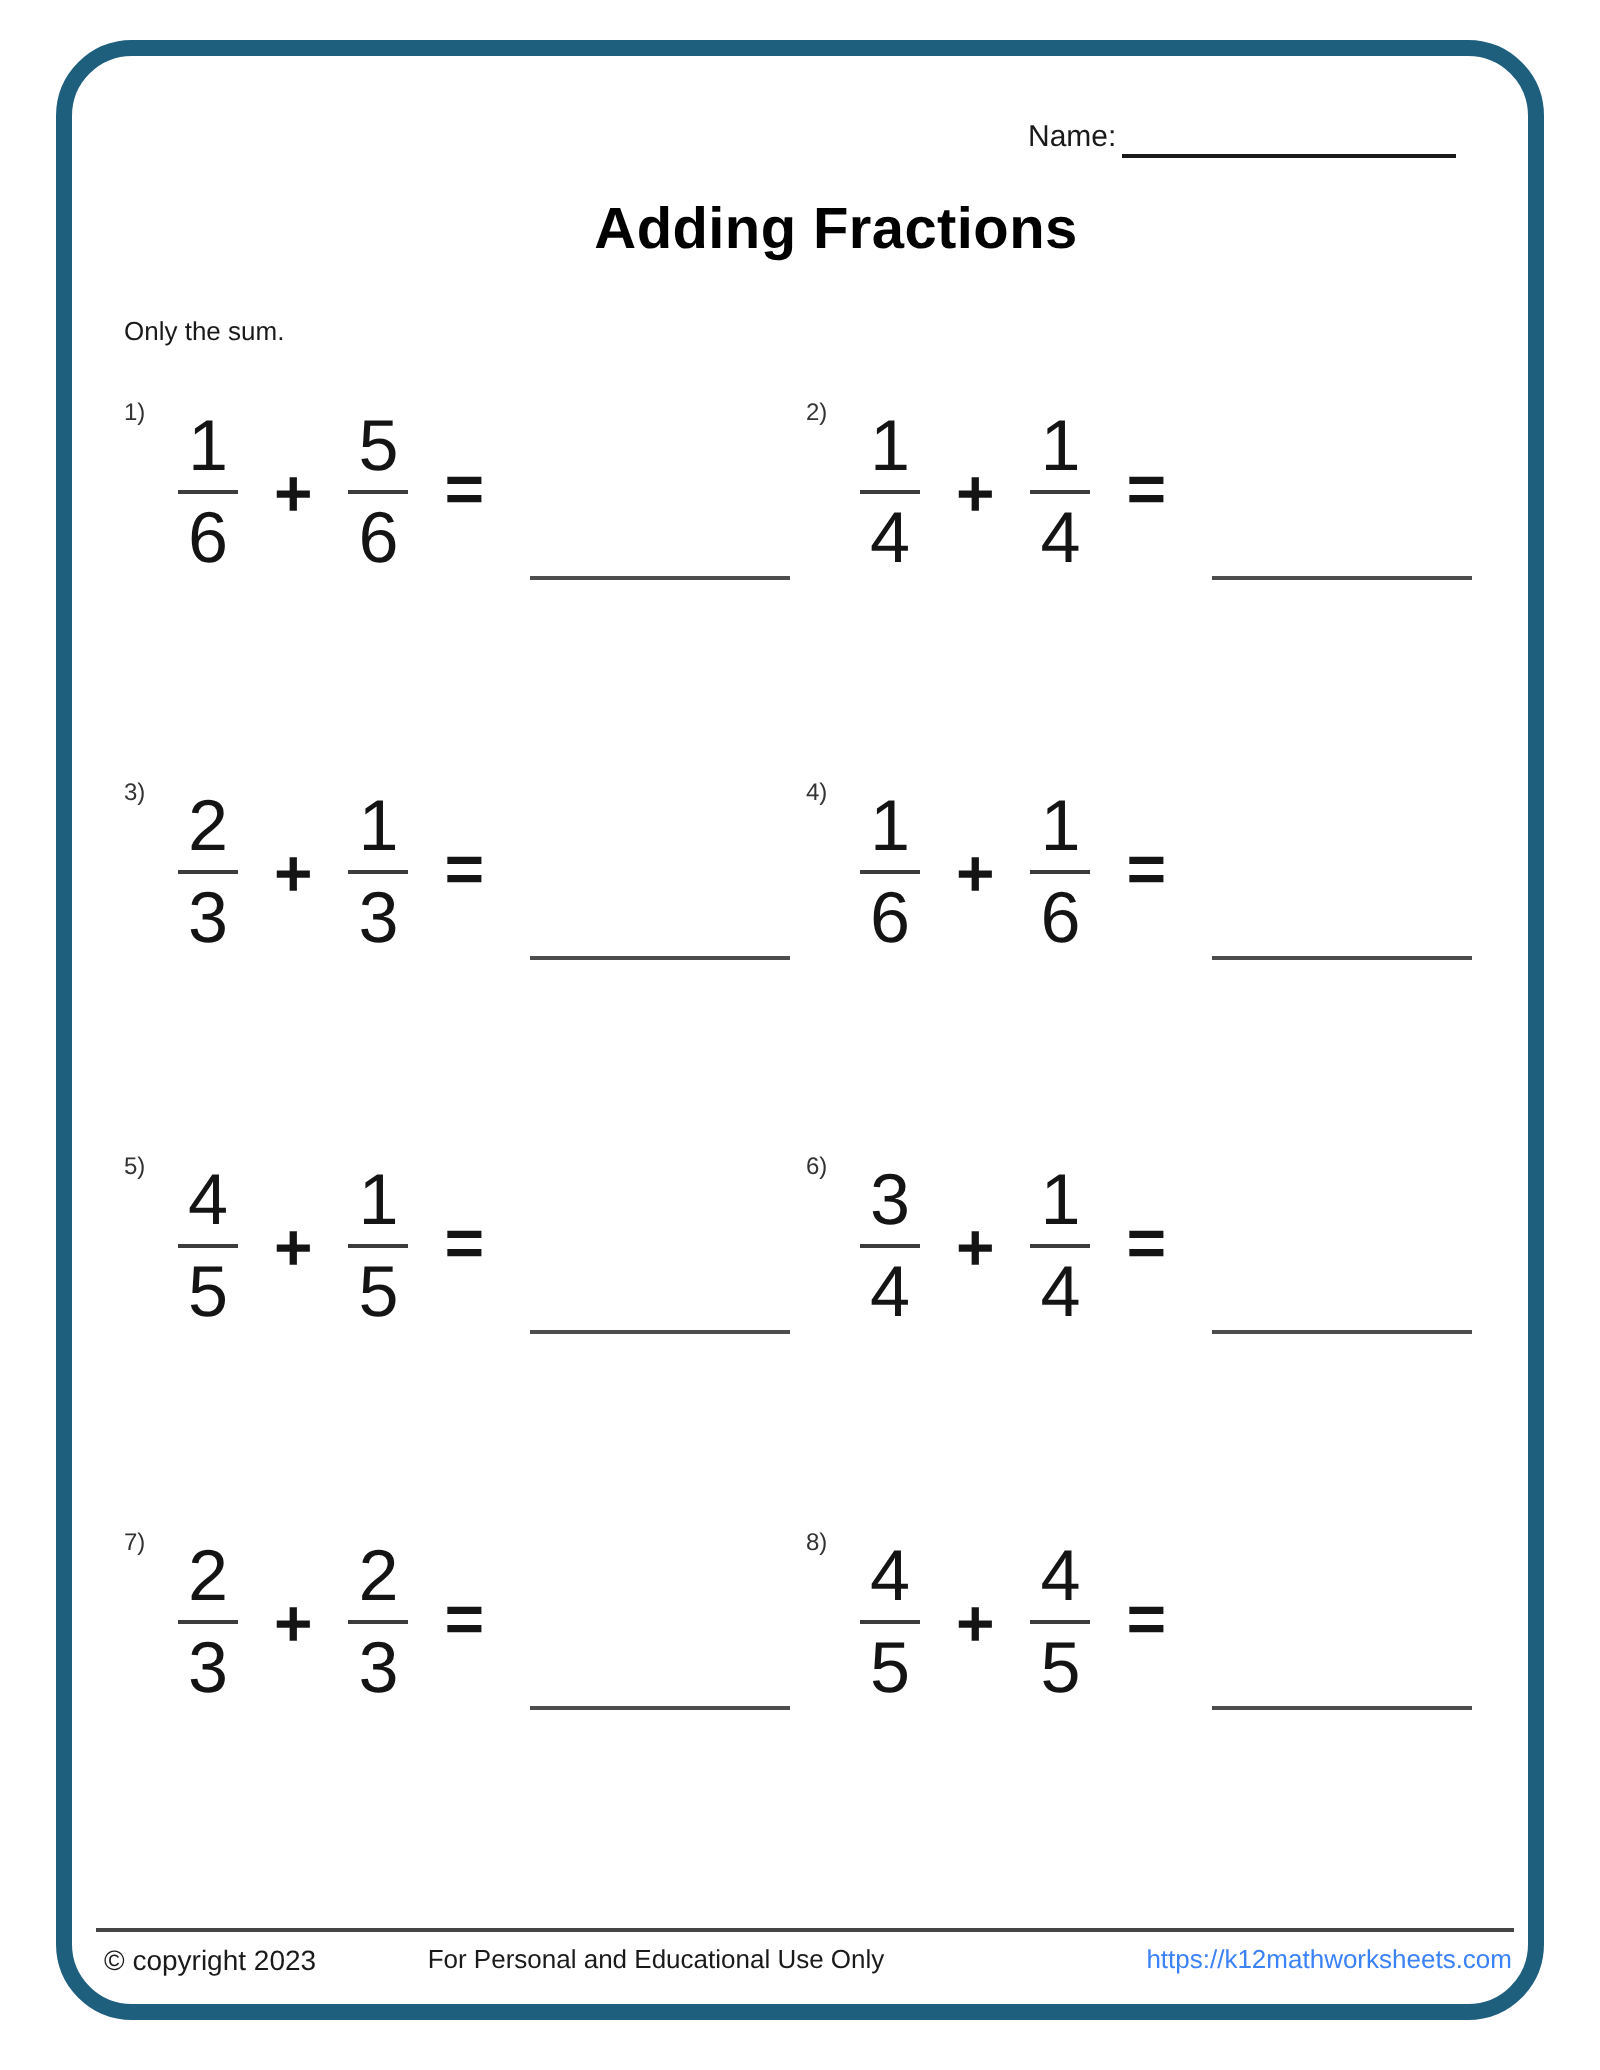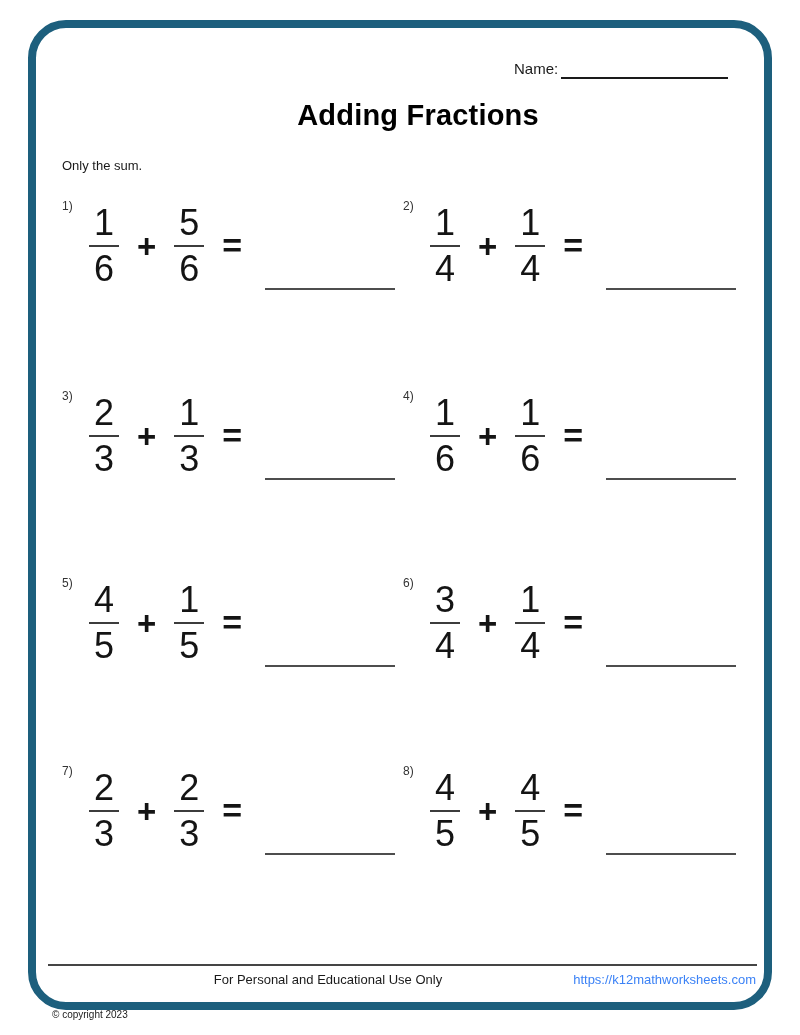--- a/index.html
+++ b/index.html
@@ -100,21 +100,21 @@
   .p7 { left: 62px;  top: 762px; }
   .p8 { left: 403px; top: 762px; }
 
   .footer-divider {
     position: absolute; left: 48px; top: 964px;
     width: 709px; height: 0;
     border-top: 2px solid #454545;
   }
   .footer-left {
     position: absolute; left: 52px; top: 972px;
-    font-size: 10px; color: #1a1a1a; margin-top: 37px;
+    font-size: 14px; color: #1a1a1a;
   }
   .footer-center {
     position: absolute; left: 0; top: 972px;
     width: 656px; text-align: center;
     font-size: 13px; color: #1a1a1a;
   }
   .footer-right {
     position: absolute; right: 44px; top: 972px;
     font-size: 13px; color: #3b82f6;
   }

